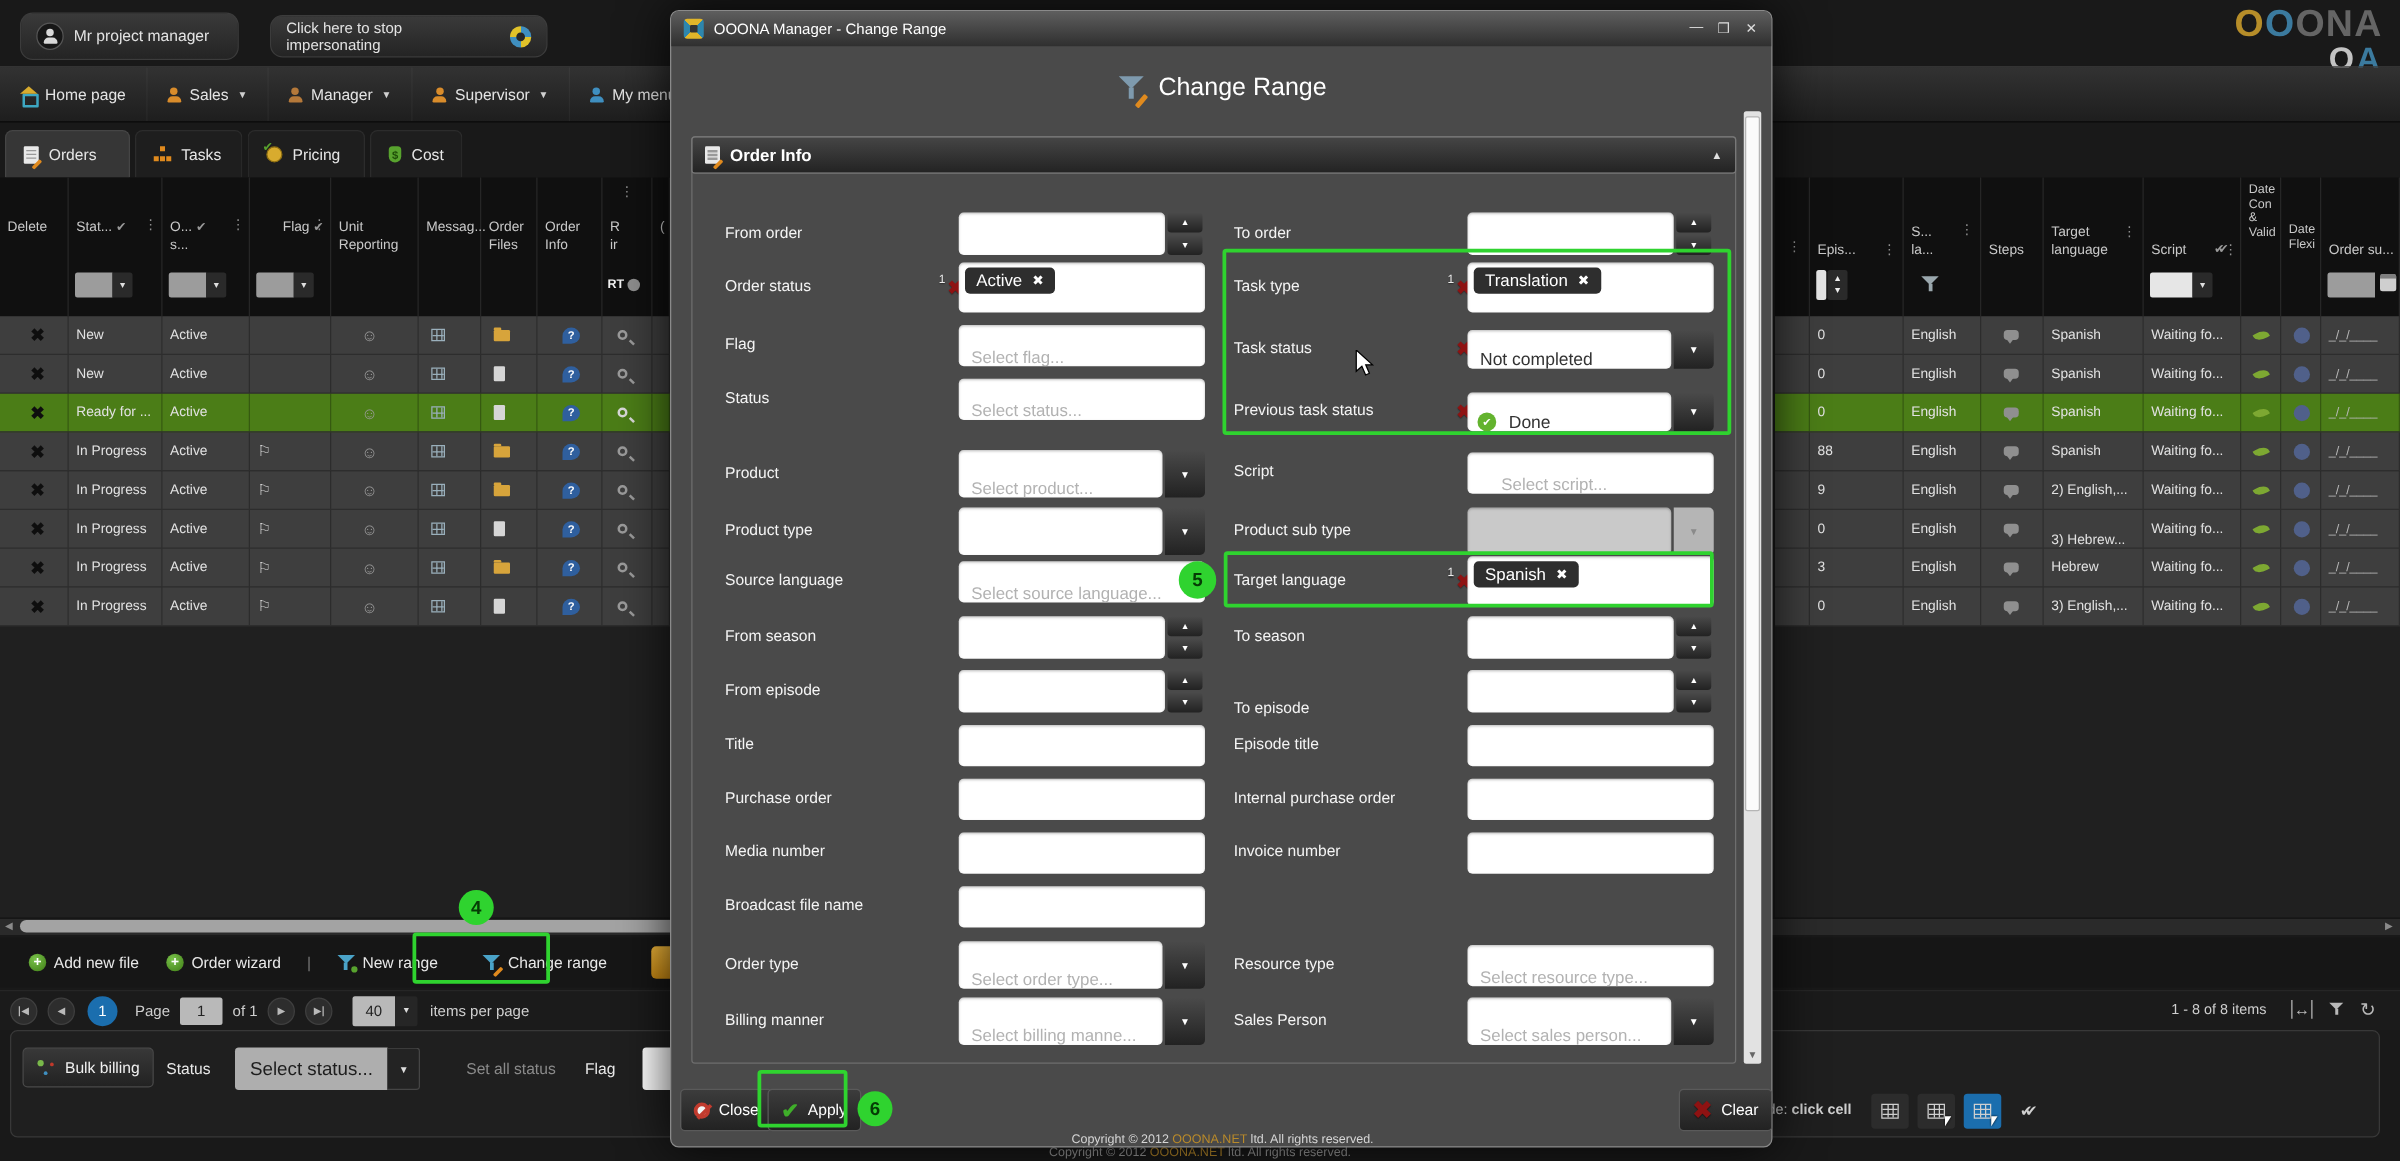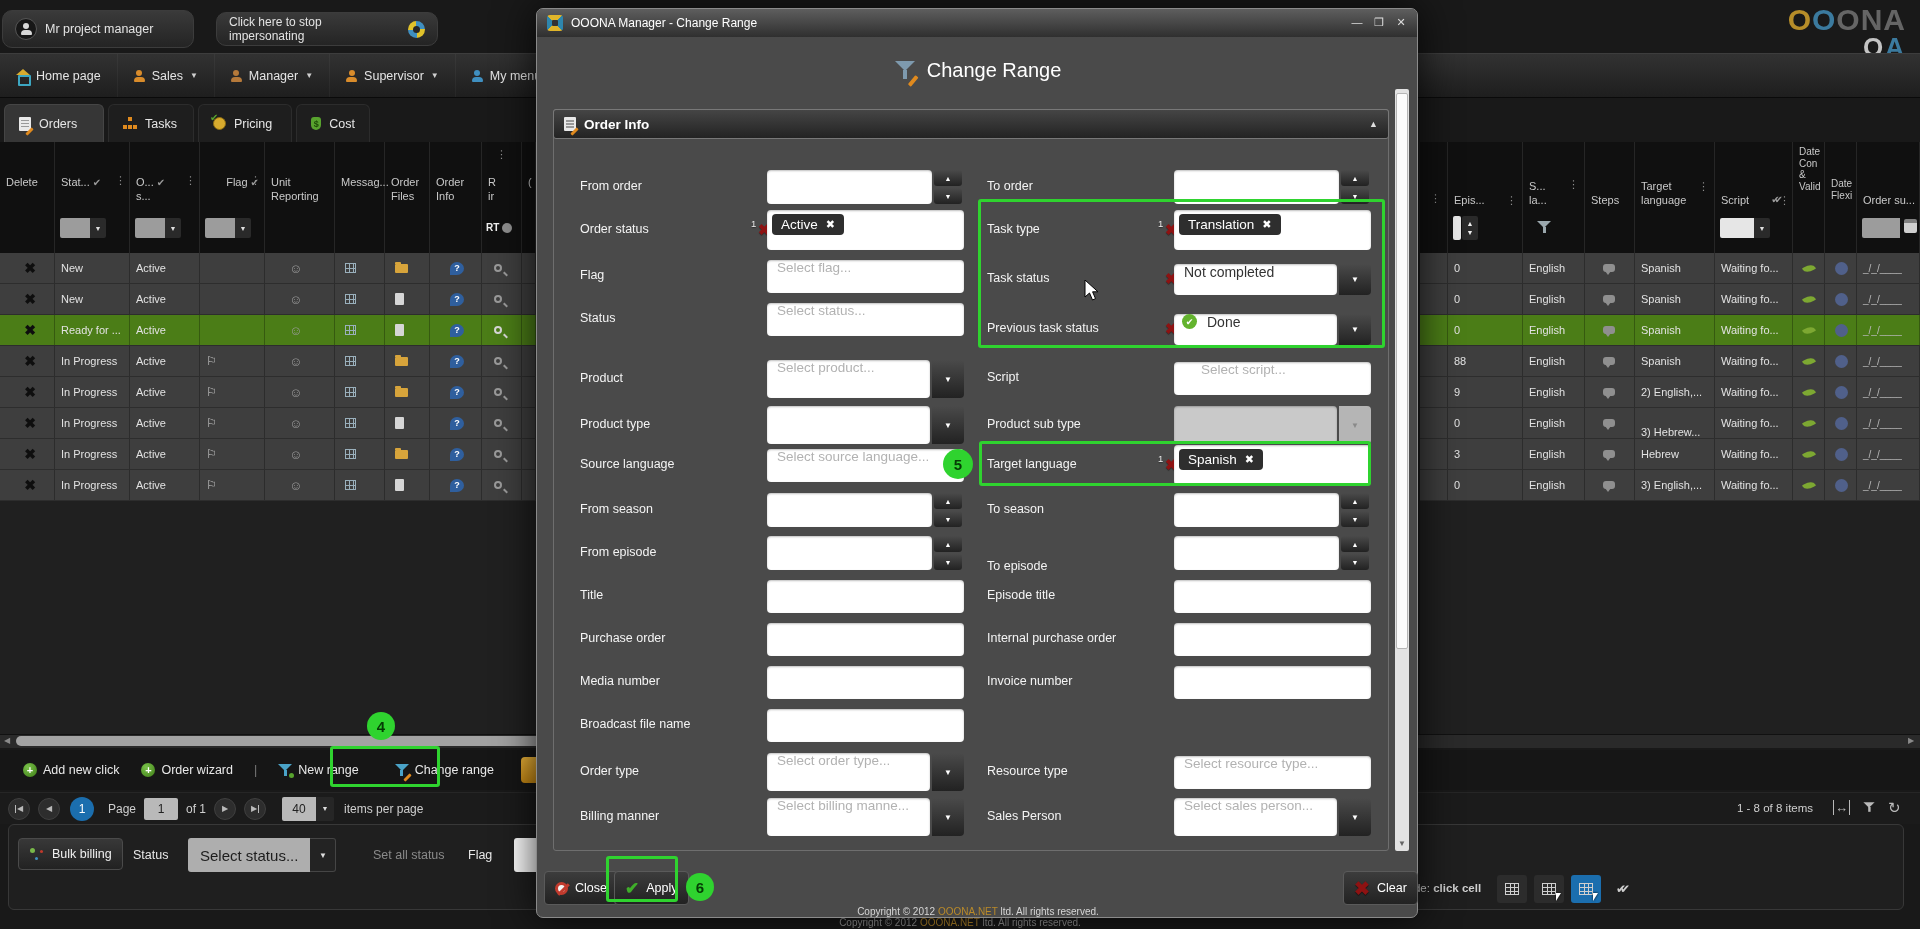--- a/index.html
+++ b/index.html
@@ -139,21 +139,21 @@
   .funnel-big{display:inline-block;width:20px;height:20px;position:relative;color:#7e9aae}
   .funnel-big::before{content:"";position:absolute;left:0;top:1px;border-left:10px solid transparent;border-right:10px solid transparent;border-top:10px solid currentColor}
   .funnel-big::after{content:"";position:absolute;left:8px;top:10px;width:4px;height:9px;background:currentColor}
   .funnel-big i{position:absolute;right:-4px;bottom:-2px;width:12px;height:3.5px;background:#e08a1e;transform:rotate(-50deg);border-radius:1px}
   #group{position:absolute;left:16px;top:100px;width:836px;height:742px;border:1px solid #6e6e6e;border-radius:3px}
   #sect{position:absolute;left:-1px;top:-1px;width:836px;height:30px;background:linear-gradient(#454545,#232323);
     border:1px solid #787878;border-radius:3px;display:flex;align-items:center;gap:8px;padding:0 10px;font-size:13.5px;font-weight:bold;color:#fff}
   #sect .up{margin-left:auto;font-size:9px;color:#e0e0e0}
   .flabel{position:absolute;font-size:12.5px;color:#f4f4f4;white-space:nowrap}
   .fctl{position:absolute;display:flex}
-  .inp{background:#fff;border-radius:4px;box-shadow:inset 0 1px 2px rgba(0,0,0,.25);display:flex;align-items:flex-start;overflow:hidden}
+  .inp{background:#fff;border-radius:4px;box-shadow:inset 0 1px 2px rgba(0,0,0,.25);display:flex;align-items:flex-end;overflow:hidden}
   .ph{color:#b2b2b2;font-size:13.5px;padding-left:10px;white-space:nowrap}
   .val{color:#333;font-size:14px;padding-left:10px;white-space:nowrap}
   .dbtn{width:32px;background:linear-gradient(#4a4a4a,#222);border-radius:0 4px 4px 0;color:#fff;font-size:8px;
     display:flex;align-items:center;justify-content:center;margin-left:2px}
   .spin{width:28px;display:flex;flex-direction:column;gap:2px;margin-left:2px}
   .spin span{flex:1;background:linear-gradient(#4a4a4a,#222);border-radius:3px;color:#fff;font-size:7px;display:flex;align-items:center;justify-content:center}
   .chip2{background:#2e2e2e;border-radius:4px;color:#fff;font-size:13.5px;padding:3px 9px;margin-left:5px;display:flex;align-items:center;gap:8px;white-space:nowrap}
   .chipx{font-size:11px}
   .clearx{position:absolute;color:#8e1212;font-size:15px;font-weight:bold;text-shadow:0 1px 1px rgba(0,0,0,.4)}
   .clearx i{position:absolute;left:-7px;top:-3px;font-style:normal;font-weight:normal;color:#ececec;font-size:9.5px}
@@ -174,21 +174,21 @@
   .ann-box{position:absolute;border:3px solid #2fd32f;border-radius:3px;z-index:50;pointer-events:none}
   .ann-circ{position:absolute;background:#2fd32f;border-radius:50%;color:#053c05;font-weight:bold;font-size:15px;
     display:flex;align-items:center;justify-content:center;z-index:51}
   #cursor{position:absolute;left:1084px;top:280px;z-index:60}
 </style>
 </head>
 <body>
 
 <div id="app">
 
-  <div class="chip" style="left:2px;top:10px;height:38px;width:192px">
+  <div class="chip" style="left:16px;top:10px;height:38px;width:175px">
     <span class="avatar">
         <span class="person" style="color:#d8d8d8"></span>
       </span>
     <span>Mr project manager</span>
   </div>
   <div class="chip" style="left:216px;top:12px;height:34px;width:222px;font-size:12px">
     <span>Click here to stop impersonating</span>
     <span class="lifesaver"></span>
   </div>
 
@@ -793,21 +793,21 @@
     </div>
 
   <div id="hscroll"></div>
   <span class="scr-arrow" style="left:4px">◀</span>
   <span class="scr-arrow" style="left:1908px">▶</span>
   <div id="hthumb"></div>
 
   <div id="toolbar">
     <div class="tbtn">
         <span class="plus">+</span>
-        <span>Add new click</span>
+        <span>Add new file</span>
       </div>
     <div class="tbtn">
         <span class="plus">+</span>
         <span>Order wizard</span>
       </div>
     <span class="sep">|</span>
     <div class="tbtn">
         <span class="funnel fun-blue">
           <i class="fdot" style="background:#58a32e"></i>
         </span>

